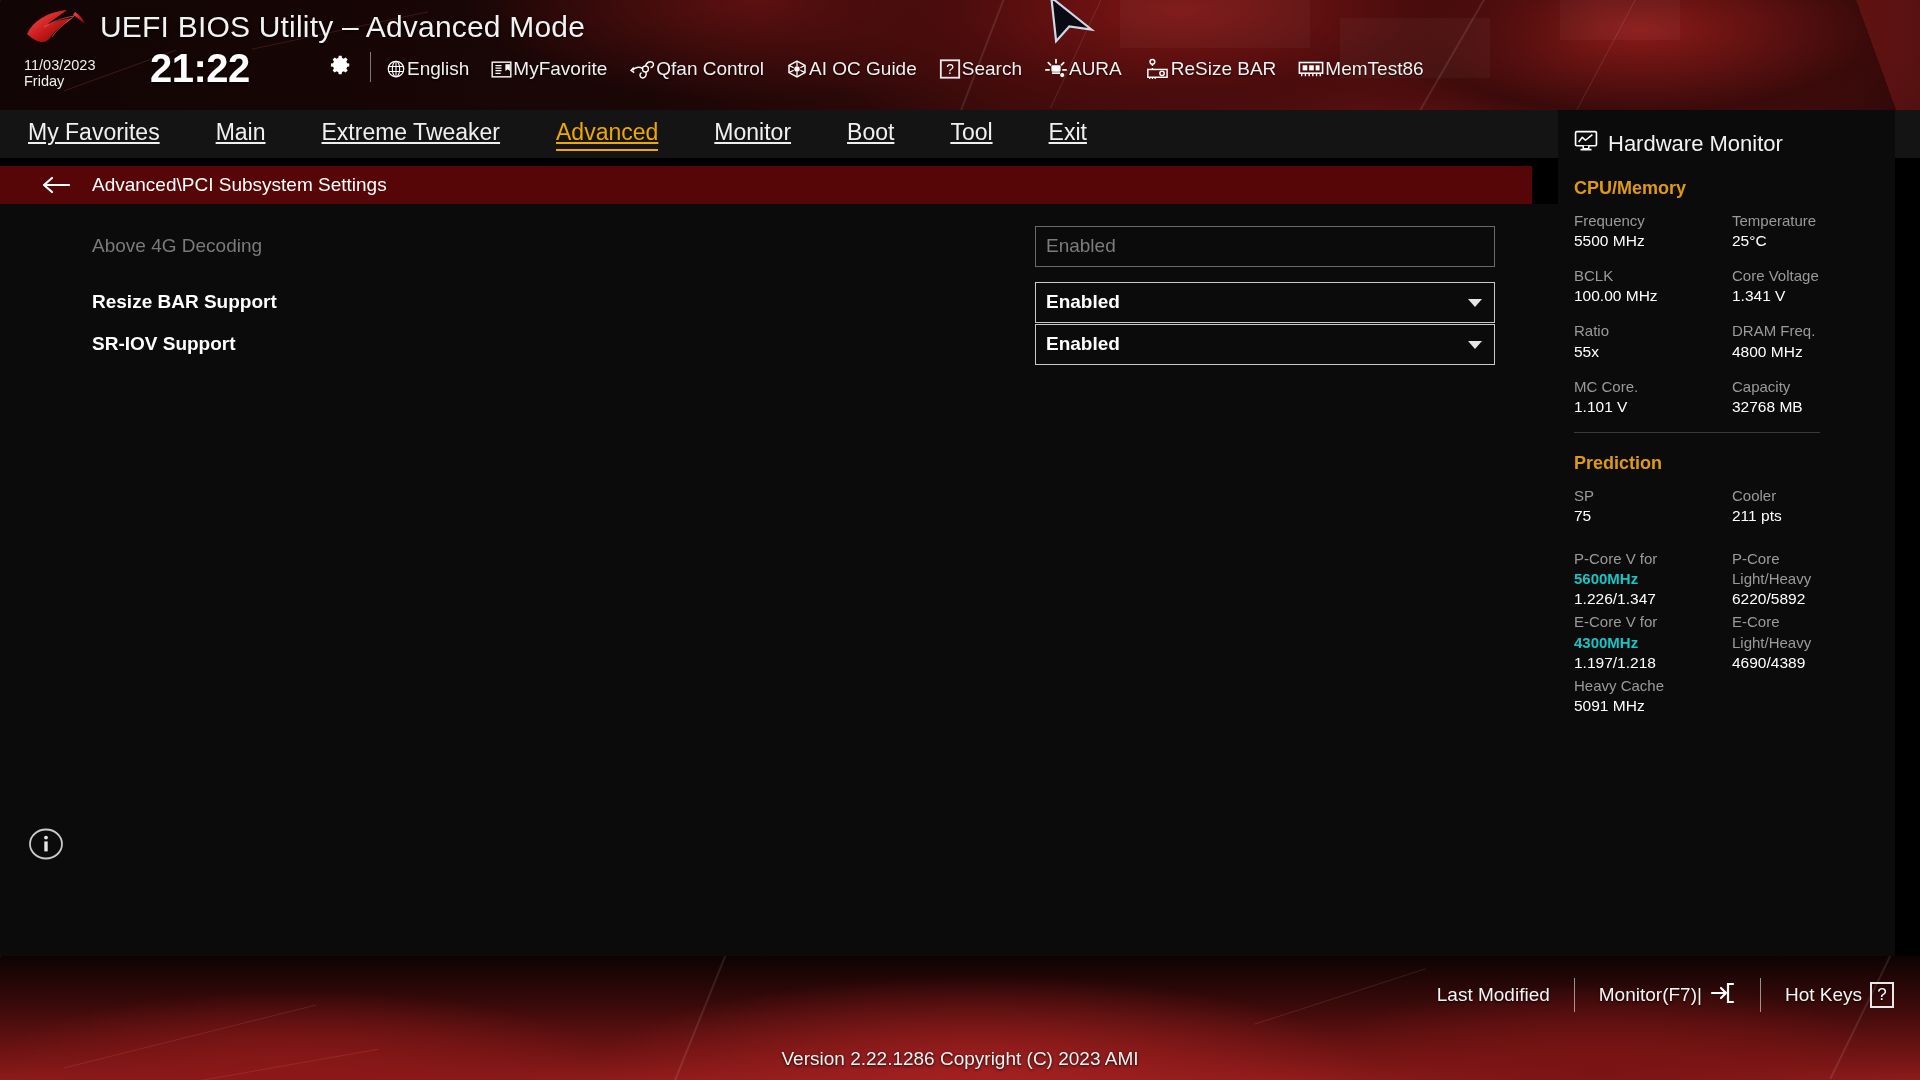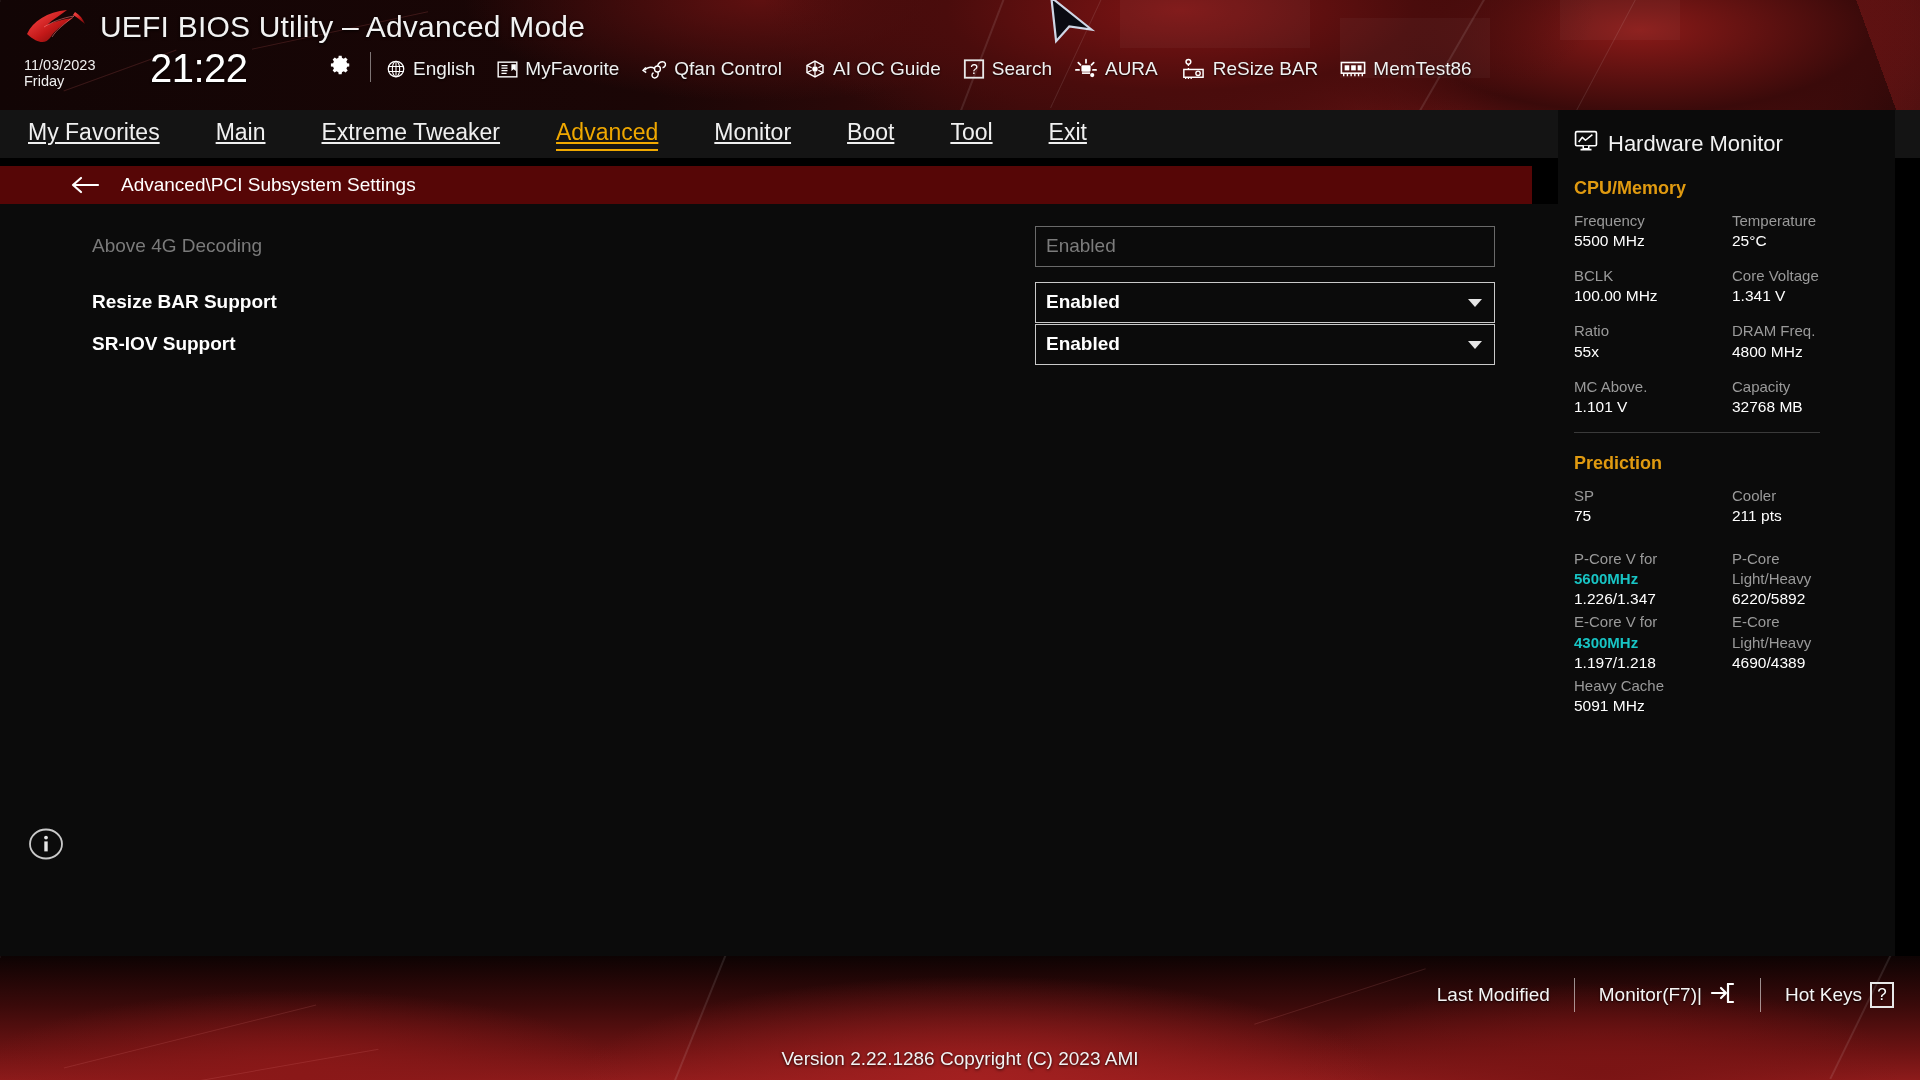--- a/index.html
+++ b/index.html
@@ -32,28 +32,28 @@
     font-size:30px; font-weight:400; color:#f2f2f2; letter-spacing:0.2px;
     text-shadow:0 1px 3px rgba(0,0,0,.9);
     white-space:nowrap;
   }
 
   .datebox { position:absolute; left:24px; top:58px; line-height:1.1; }
   .datebox .d { font-size:14.5px; color:#efefef; font-weight:400; }
   .datebox .w { font-size:14.5px; color:#efefef; font-weight:400; }
   .clock {
     position:absolute; left:150px; top:46px;
-    font-size:40px; font-weight:400; color:#fff; letter-spacing:-0.5px;
+    font-size:40px; font-weight:700; color:#fff; letter-spacing:-0.5px;
     text-shadow:0 1px 3px rgba(0,0,0,.9);
   }
   .gear-btn { position:absolute; left:330px; top:54px; width:22px; height:22px; cursor:pointer; }
   .vdiv-top { position:absolute; left:370px; top:52px; width:1px; height:30px; background:rgba(255,255,255,0.45); }
 
   .topmenu { position:absolute; left:386px; top:55px; display:flex; align-items:center; gap:0px; height:28px; white-space:nowrap; }
-  .tm-item { display:flex; gap:7px; margin-right:22px; cursor:pointer; }
+  .tm-item { display:flex; gap:1px; margin-right:22px; cursor:pointer; }
   .tm-item .lbl { font-size:19px; color:#f0f0f0; font-weight:400; text-shadow:0 1px 2px rgba(0,0,0,.85); }
   .tm-ico { display:inline-flex; align-items:center; justify-content:center; }
 
   
   .navbar {
     position:absolute; left:0; top:110px; width:1920px; height:48px;
     background:#141414;
     display:flex; align-items:center;
   }
   .navtab {
@@ -61,21 +61,21 @@
     padding:0 0 4px 0; margin:0 28px; cursor:pointer; white-space:nowrap;text-decoration:underline;
   }
   .navtab.active { color:#f0a800; }
   .navtab.active::after {
     content:""; position:absolute; left:0; right:0; bottom:-1px; height:2px; background:#f0a800;
   }
 
   
   .crumbbar {
     position:absolute; left:0; top:166px; width:1532px; height:38px;
-    background:#560606; display:flex; align-items:center;padding-left:29px;
+    background:#560606; display:flex; align-items:center;
   }
   .crumb-back { margin-left:42px; margin-right:20px; display:inline-flex; cursor:pointer; }
   .crumb-text { font-size:19px; color:#fff; font-weight:400; }
 
   
   .content {
     position:absolute; left:0; top:204px; width:1583px; height:752px;
     background:#0b0b0b;
   }
   .row { position:absolute; left:0; width:1583px; height:56px; display:flex; align-items:center; }
@@ -380,21 +380,21 @@
         <div class="hwm-k">Ratio</div>
         <div class="hwm-v">55x</div>
       </div>
       <div class="hwm-cell r">
         <div class="hwm-k">DRAM Freq.</div>
         <div class="hwm-v">4800 MHz</div>
       </div>
     </div>
     <div class="hwm-pair">
       <div class="hwm-cell">
-        <div class="hwm-k">MC Above.</div>
+        <div class="hwm-k">MC Core.</div>
         <div class="hwm-v">1.101 V</div>
       </div>
       <div class="hwm-cell r">
         <div class="hwm-k">Capacity</div>
         <div class="hwm-v">32768 MB</div>
       </div>
     </div>
   </div>
 
   <div class="hwm-div"></div>

